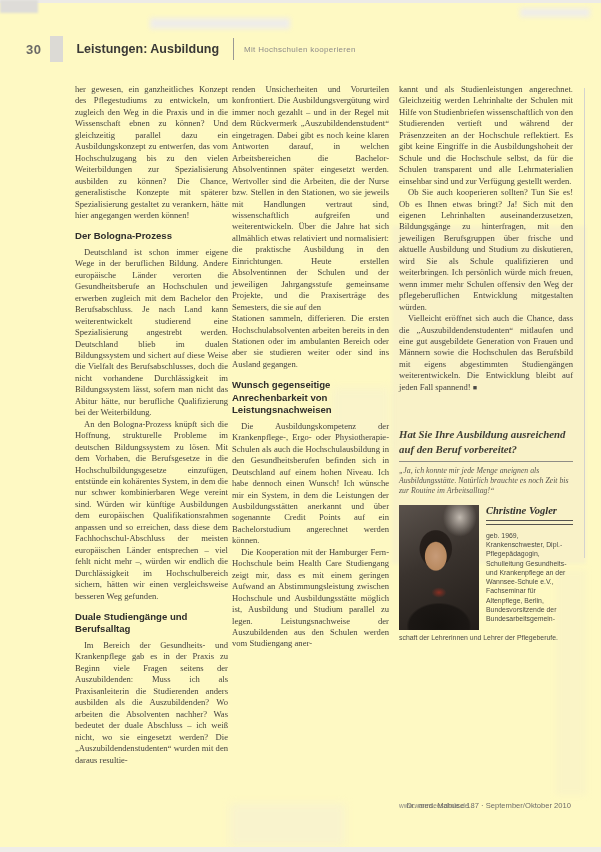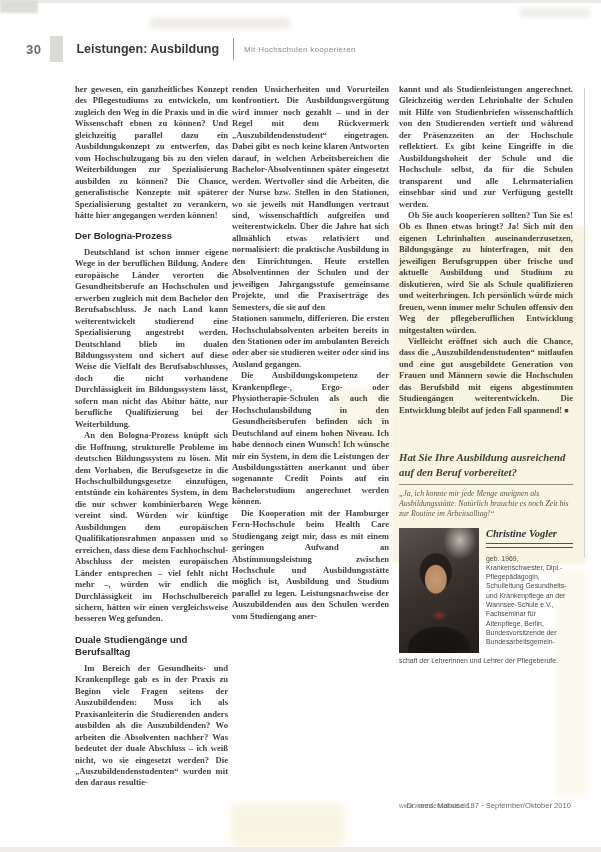--- a/index.html
+++ b/index.html
@@ -1,16 +1,16 @@
 <!DOCTYPE html>
 <html lang="de"><head>
 <meta charset="utf-8">
 <style>
   html,body{margin:0;padding:0;background:#e9e7e3;}
-  .scan{position:relative;width:601px;height:852px;background:#ffffff;overflow:hidden;
+  .scan{position:relative;width:601px;height:852px;background:#fef9c3;overflow:hidden;
         font-family:"Liberation Serif",serif;}
   
   .art{position:absolute;pointer-events:none;}
   .edge-top{left:0;top:0;width:601px;height:3px;background:#edebe7;}
   .edge-topleft{left:0;top:0;width:38px;height:13px;background:#dedcd8;filter:blur(1px);}
   .ghost1{left:150px;top:18px;width:140px;height:11px;background:#efede9;filter:blur(2.5px);}
   .ghost2{left:520px;top:8px;width:70px;height:9px;background:#efede9;filter:blur(2.5px);}
   .edge-right{left:584px;top:88px;width:1px;height:470px;background:#d4d2ce;}
   .cream-band{left:392px;top:226px;width:194px;height:338px;background:rgba(244,236,204,.55);filter:blur(1.5px);}
   .cream-right{left:556px;top:570px;width:30px;height:225px;background:rgba(244,236,204,.35);filter:blur(3px);}
@@ -23,21 +23,21 @@
   .headbar{width:13px;height:26px;background:#dcdad5;margin-left:9px;}
   .sect{font-family:"Liberation Sans",sans-serif;font-weight:bold;font-size:12.5px;color:#3a3936;margin-left:13px;}
   .vrule{width:1px;height:22px;background:#9a9894;margin:0 10px 0 14px;}
   .topic{font-family:"Liberation Sans",sans-serif;font-size:8px;color:#8f8d89;letter-spacing:.3px;}
   
   .col{position:absolute;top:84px;text-align:justify;color:#45433f;font-size:8.6px;
        line-height:11.45px;filter:blur(.33px);hyphens:auto;}
   .c1{left:75px;width:153px;}
   .c2{left:232px;width:157px;}
   .c3{left:399px;width:174px;}
-  .col p{margin:0;font-weight:bold;}
+  .col p{margin:0;}
   .col p.ind{text-indent:9px;}
   .col h3{font-family:"Liberation Sans",sans-serif;font-size:9.6px;line-height:12.5px;
           color:#2f2e2b;margin:9px 0 4px;text-align:left;}
   .pullquote{font-family:"Liberation Sans",sans-serif;font-weight:bold;font-size:13.8px;
              line-height:19.5px;color:#6e6d6a;white-space:pre-line;text-align:left;margin:14px 0 12px;}
   .endmark{color:#4a4945;font-size:7px;}
   
   .question{margin-top:33px;text-align:left;}
   .qtitle{font-family:Liberation Serif, serif;font-weight:bold;font-style:italic;
           font-size:10.8px;line-height:14.5px;color:#403f35;}
@@ -91,20 +91,21 @@
     <h3>Der Bologna-Prozess</h3>
     <p class="ind">Deutschland ist schon immer eigene Wege in der beruflichen Bildung. Andere europäische Länder verorten die Gesundheitsberufe an Hochschulen und erwerben zugleich mit dem Bachelor den Berufsabschluss. Je nach Land kann weiterentwickelt studierend eine Spezialisierung angestrebt werden. Deutschland blieb im dualen Bildungssystem und sichert auf diese Weise die Vielfalt des Berufsabschlusses, doch die nicht vorhandene Durchlässigkeit im Bildungssystem lässt, sofern man nicht das Abitur hätte, nur berufliche Qualifizierung bei der Weiterbildung.</p>
     <p class="ind">An den Bologna-Prozess knüpft sich die Hoffnung, strukturelle Probleme im deutschen Bildungssystem zu lösen. Mit dem Vorhaben, die Berufsgesetze in die Hochschulbildungsgesetze einzufügen, entstünde ein kohärentes System, in dem die nur schwer kombinierbaren Wege vereint sind. Würden wir künftige Ausbildungen dem europäischen Qualifikationsrahmen anpassen und so erreichen, dass diese dem Fachhochschul-Abschluss der meisten europäischen Länder entsprechen – viel fehlt nicht mehr –, würden wir endlich die Durchlässigkeit im Hochschulbereich sichern, hätten wir einen vergleichsweise besseren Weg gefunden.</p>
     <h3>Duale Studiengänge und Berufsalltag</h3>
     <p class="ind">Im Bereich der Gesundheits- und Krankenpflege gab es in der Praxis zu Beginn viele Fragen seitens der Auszubildenden: Muss ich als Praxisanleiterin die Studierenden anders ausbilden als die Auszubildenden? Wo arbeiten die Absolventen nachher? Was bedeutet der duale Abschluss – ich weiß nicht, wo sie eingesetzt werden? Die „Auszubildendenstudenten“ wurden mit den daraus resultie-</p>
   </div>
 
   <div class="col c2">
     <p>renden Unsicherheiten und Vorurteilen konfrontiert. Die Ausbildungsvergütung wird immer noch gezahlt – und in der Regel mit dem Rückvermerk „Auszubildendenstudent“ eingetragen. Dabei gibt es noch keine klaren Antworten darauf, in welchen Arbeitsbereichen die Bachelor-Absolventinnen später eingesetzt werden. Wertvoller sind die Arbeiten, die der Nurse bzw. Stellen in den Stationen, wo sie jeweils mit Handlungen vertraut sind, wissenschaftlich aufgreifen und weiterentwickeln. Über die Jahre hat sich allmählich etwas relativiert und normalisiert: die praktische Ausbildung in den Einrichtungen. Heute erstellen Absolventinnen der Schulen und der jeweiligen Jahrgangsstufe gemeinsame Projekte, und die Praxiserträge des Semesters, die sie auf den</p>
     <p>Stationen sammeln, differieren. Die ersten Hochschulabsolventen arbeiten bereits in den Stationen oder im ambulanten Bereich oder aber sie studieren weiter oder sind ins Ausland gegangen.</p>
+    <h3>Wunsch gegenseitige Anrechenbarkeit von Leistungsnachweisen</h3>
     <p class="ind">Die Ausbildungskompetenz der Krankenpflege-, Ergo- oder Physiotherapie-Schulen als auch die Hochschulausbildung in den Gesundheitsberufen befinden sich in Deutschland auf einem hohen Niveau. Ich habe dennoch einen Wunsch! Ich wünsche mir ein System, in dem die Leistungen der Ausbildungsstätten anerkannt und über sogenannte Credit Points auf ein Bachelorstudium angerechnet werden können.</p>
     <p class="ind">Die Kooperation mit der Hamburger Fern-Hochschule beim Health Care Studiengang zeigt mir, dass es mit einem geringen Aufwand an Abstimmungsleistung zwischen Hochschule und Ausbildungsstätte möglich ist, Ausbildung und Studium parallel zu legen. Leistungsnachweise der Auszubildenden aus den Schulen werden vom Studiengang aner-</p>
   </div>
 
   <div class="col c3">
     <p>kannt und als Studienleistungen angerechnet. Gleichzeitig werden Lehrinhalte der Schulen mit Hilfe von Studienbriefen wissenschaftlich von den Studierenden vertieft und während der Präsenzzeiten an der Hochschule reflektiert. Es gibt keine Eingriffe in die Ausbildungshoheit der Schule und die Hochschule selbst, da für die Schulen transparent und alle Lehrmaterialien einsehbar sind und zur Verfügung gestellt werden.</p>
     <p class="ind">Ob Sie auch kooperieren sollten? Tun Sie es! Ob es Ihnen etwas bringt? Ja! Sich mit den eigenen Lehrinhalten auseinanderzusetzen, Bildungsgänge zu hinterfragen, mit den jeweiligen Berufsgruppen über frische und aktuelle Ausbildung und Studium zu diskutieren, wird Sie als Schule qualifizieren und weiterbringen. Ich persönlich würde mich freuen, wenn immer mehr Schulen offensiv den Weg der pflegeberuflichen Entwicklung mitgestalten würden.</p>
     <p class="ind"><span>Vielleicht eröffnet sich auch die Chance, dass die „Auszubildendenstudenten“ mitlaufen und eine gut ausgebildete Generation von Frauen und Männern sowie die Hochschulen das Berufsbild mit eigens abgestimmten Studiengängen weiterentwickeln. Die Entwicklung bleibt auf jeden Fall spannend!</span> <span class="endmark">■</span></p>
 
     <div class="question">

